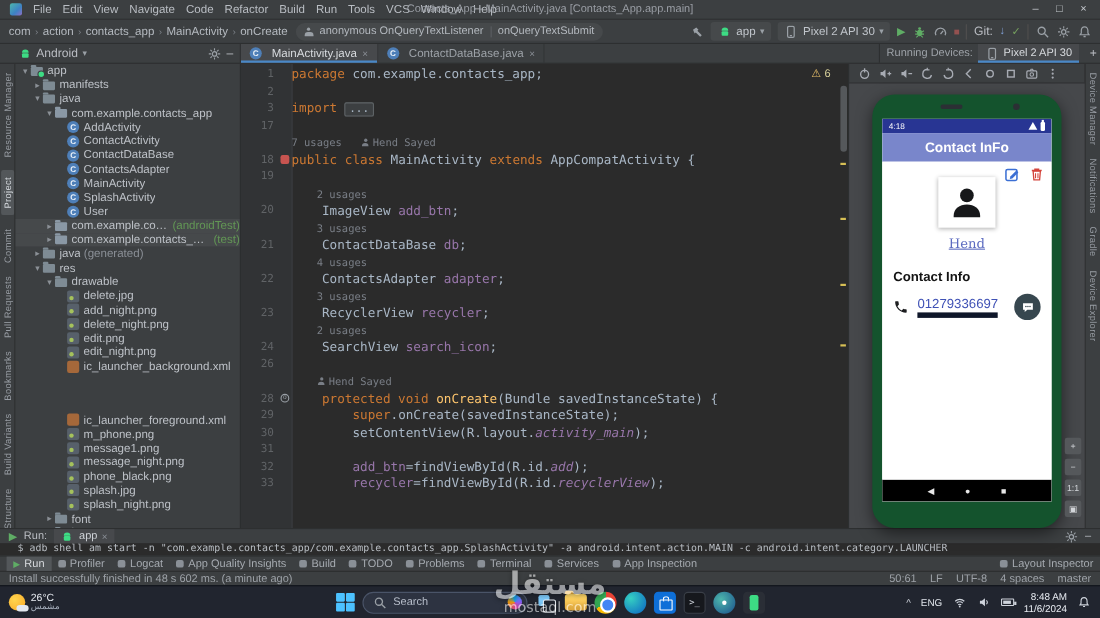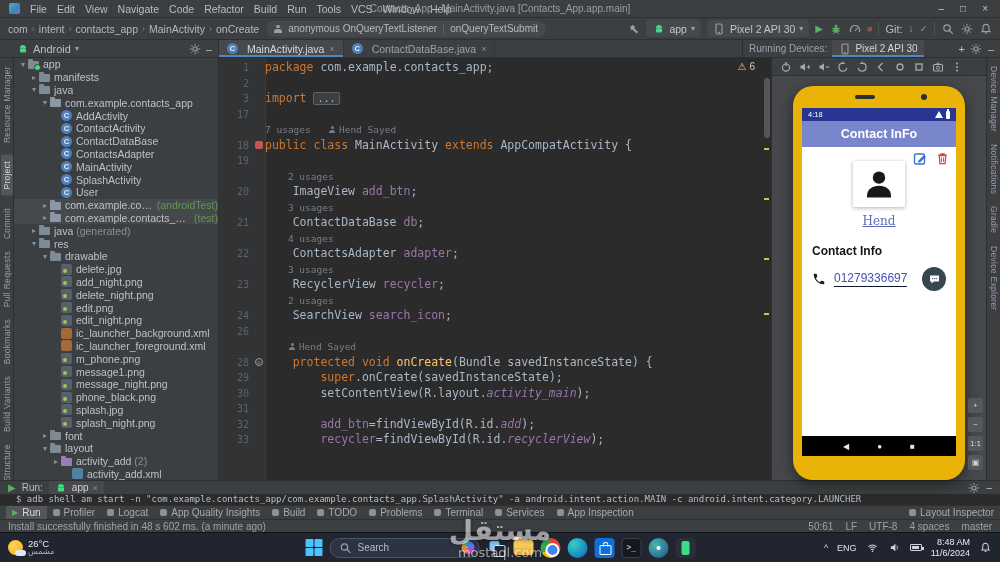--- a/index.html
+++ b/index.html
@@ -30,21 +30,21 @@
 .stop-glyph{color:#935150;font-size:9px}
 .chev-glyph{font-size:8px;color:#9aa0a6}
 .git-glyph-up{color:#7f9ed1;font-size:10px}
 .git-glyph-ok{color:#77a25f;font-size:10px}
 .vsep{width:1px;height:14px;background:#504f4f}
 
 #navrow{height:18px;background:#3c3f41;border-bottom:1px solid #2d2f30;display:flex;position:relative;z-index:5}
 #nav-left{width:219px;border-right:1px solid #2d2f30;display:flex;align-items:center;padding:0 6px 0 16px;gap:4px}
 #nav-left .sp{flex:1}
 #nav-center{flex:1;display:flex;align-items:stretch}
-#nav-right{width:258px;border-left:1px solid #2d2f30;display:flex;align-items:center;padding:0 6px;gap:5px}
+#nav-right{width:201px;border-left:1px solid #2d2f30;display:flex;align-items:center;padding:0 6px;gap:5px}
 .etab{display:flex;align-items:center;gap:5px;padding:0 8px;font-size:10.5px;color:#9da2a8;border-right:1px solid #333537}
 .etab.active{background:#47494c;color:#d7dade;box-shadow:inset 0 -2px 0 #4a88c7}
 .etab-close{font-size:9px;color:#8a8f96}
 #rd-label{font-size:10px;color:#9da2a8;white-space:nowrap}
 #rd-tab{display:flex;align-items:center;gap:4px;height:100%;padding:0 6px;background:#47494c;box-shadow:inset 0 -2px 0 #4a88c7;color:#d7dade;font-size:10px;white-space:nowrap}
 
 #main{display:flex;height:422px;position:relative}
 .stripe{width:14px;background:#3c3f41;display:flex;flex-direction:column;align-items:center;gap:12px;padding:8px 0;overflow:hidden}
 #stripe-l{border-right:1px solid #2d2f30}
 #stripe-r{border-left:1px solid #2d2f30}
@@ -95,40 +95,40 @@
 #ed-warn{position:absolute;top:3px;right:16px;z-index:2;display:flex;align-items:center;gap:3px;font-size:10px;color:#d6cf9a}
 #ed-warn .w{color:#e8bf6a;font-size:10px}
 #ed-scroll{position:absolute;right:1px;top:20px;width:6px;height:60px;background:#55585b;border-radius:3px;z-index:2}
 .mark{position:absolute;right:2px;width:5px;height:2px;background:#d6bf55;z-index:2}
 
 #device{width:215px;background:#3c3f41;border-left:1px solid #2d2f30;display:flex;flex-direction:column}
 #emu-toolbar{height:22px;border-bottom:1px solid #2d2f30;display:flex;align-items:center;gap:3px;padding:0 6px}
 .emu-btn{width:16px;height:16px;display:inline-flex;align-items:center;justify-content:center;color:#a7abb3;border-radius:3px}
 .emu-btn svg{width:12px;height:12px}
 #device-canvas{flex:1;background:#46484b;position:relative;display:flex;justify-content:center}
-#phone{width:172px;height:394px;margin-top:10px;background:#eab308;border-radius:20px;position:relative;box-shadow:0 4px 14px rgba(0,0,0,.5)}
+#phone{width:172px;height:394px;margin-top:10px;background:#14532d;border-radius:20px;position:relative;box-shadow:0 4px 14px rgba(0,0,0,.5)}
 #phone .cam{position:absolute;top:9px;left:50%;margin-left:-24px;width:20px;height:4px;border-radius:2px;background:#2b2f34}
 #phone .cam2{position:absolute;top:8px;right:38px;width:6px;height:6px;border-radius:50%;background:#2b2f34}
 #screen{position:absolute;left:9px;right:9px;top:22px;bottom:24px;background:#fff;display:flex;flex-direction:column;overflow:hidden}
 #p-status{height:13px;background:#283593;display:flex;align-items:center;padding:0 6px;color:#fff;font-size:7.5px}
 #p-status .sp{flex:1}
 .wifi-tri{width:0;height:0;border-left:4px solid transparent;border-right:4px solid transparent;border-bottom:7px solid #fff;margin-right:3px}
 .batt{width:4px;height:8px;background:#fff;border-radius:1px;position:relative}
 .batt::before{content:"";position:absolute;top:-2px;left:1px;width:2px;height:2px;background:#fff}
 #p-appbar{height:26px;background:#7986cb;display:flex;align-items:center;justify-content:center;color:#fff;font-weight:bold;font-size:12.5px}
 #p-body{flex:1;position:relative;background:#fff;color:#222}
 #p-actions{position:absolute;top:4px;right:6px;display:flex;gap:7px}
 #p-actions svg{width:15px;height:15px}
 #avatar-card{width:52px;height:46px;margin:14px auto 0;background:#fff;box-shadow:0 1px 4px rgba(0,0,0,.3);display:flex;align-items:center;justify-content:center}
 #avatar-card svg{width:34px;height:34px}
 #p-name{text-align:center;margin-top:7px;font-family:"DejaVu Serif",serif;font-size:12px;color:#5c6bc0;text-decoration:underline}
 #p-section{margin:16px 0 0 10px;font-weight:bold;font-size:12px;color:#141414}
 #p-contact-row{margin:9px 10px 0;display:flex;align-items:center;gap:8px}
 #p-contact-row svg{width:14px;height:14px;flex:none}
-#p-number{font-size:12px;color:#3f51b5;border-bottom:1px solid #0f172a;padding-bottom:1px}
+#p-number{font-size:12px;color:#3f51b5;border-bottom:5px solid #0f172a;padding-bottom:1px}
 #msg-btn{margin-left:auto;width:24px;height:24px;border-radius:50%;background:#37474f;display:flex;align-items:center;justify-content:center}
 #msg-btn svg{width:13px;height:13px}
 #p-nav{height:20px;background:#000;display:flex;align-items:center;justify-content:center;gap:28px;color:#e8e8e8;font-size:8px}
 #zoom-controls{position:absolute;right:3px;bottom:10px;display:flex;flex-direction:column;gap:4px;z-index:3}
 .zoom-btn{width:15px;height:15px;background:#55585b;border-radius:2px;color:#d2d5d9;font-size:8px;display:flex;align-items:center;justify-content:center}
 
 #run-header{height:14px;background:#3c3f41;border-top:1px solid #2d2f30;display:flex;align-items:center;gap:6px;padding:0 8px;font-size:10px}
 #run-tab{display:flex;align-items:center;gap:4px;background:#47494c;padding:0 6px;height:100%;font-size:10px;color:#d0d4d9}
 #run-header .sp{flex:1}
 #console{height:11px;background:#2b2b2b;overflow:hidden;padding-left:16px;font-family:"DejaVu Sans Mono",monospace;font-size:9px;color:#b9bec4;white-space:nowrap;line-height:11px}
@@ -200,21 +200,21 @@
       <span>–</span>
       <span>□</span>
       <span>×</span>
     </div>
   </div>
 
   <div id="toolbar">
     <div id="breadcrumbs">
         <span class="bc-item">com</span>
         <span class="bc-sep">›</span>
-        <span class="bc-item">intent</span>
+        <span class="bc-item">action</span>
         <span class="bc-sep">›</span>
         <span class="bc-item">contacts_app</span>
         <span class="bc-sep">›</span>
         <span class="bc-item">MainActivity</span>
         <span class="bc-sep">›</span>
         <span class="bc-item">onCreate</span>
       </div>
     <div class="pill">
       <span class="person"></span>
       <span>anonymous OnQueryTextListener</span>
@@ -463,21 +463,21 @@
           <div class="tree-row" style="padding-left: 37px;">
             <span class="chev"></span>
             <span class="ti ti-image"></span>
             <span class="tl">edit_night.png</span>
           </div>
           <div class="tree-row" style="padding-left: 37px;">
             <span class="chev"></span>
             <span class="ti ti-xml"></span>
             <span class="tl">ic_launcher_background.xml</span>
           </div>
-          <div class="tree-row" style="padding-left: 37px;">
+          <div class="tree-row" style="padding-left: 37px; margin-top: 36px;">
             <span class="chev"></span>
             <span class="ti ti-xml"></span>
             <span class="tl">ic_launcher_foreground.xml</span>
           </div>
           <div class="tree-row" style="padding-left: 37px;">
             <span class="chev"></span>
             <span class="ti ti-image"></span>
             <span class="tl">m_phone.png</span>
           </div>
           <div class="tree-row" style="padding-left: 37px;">

